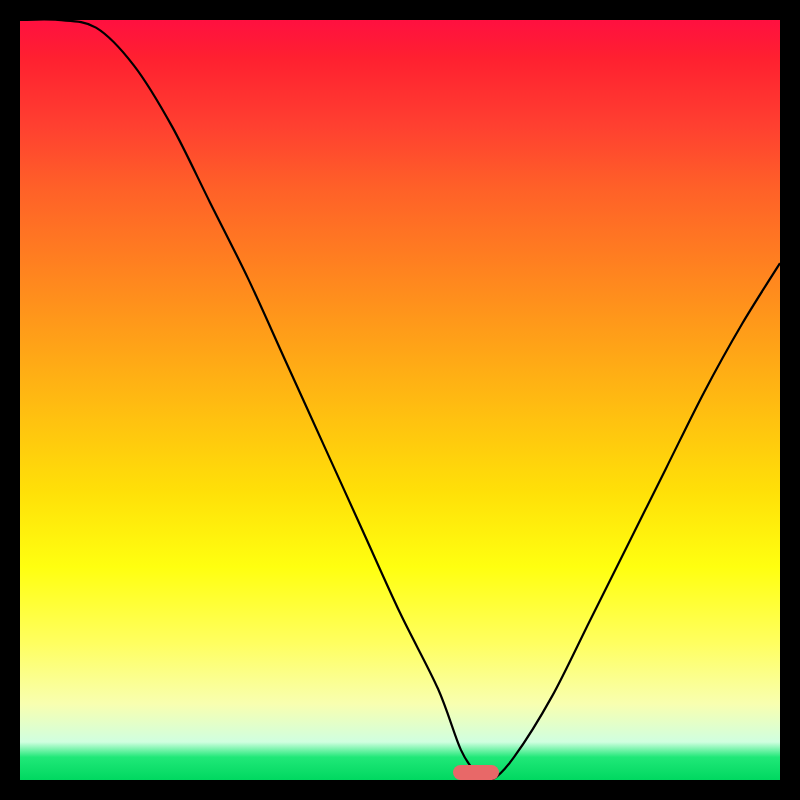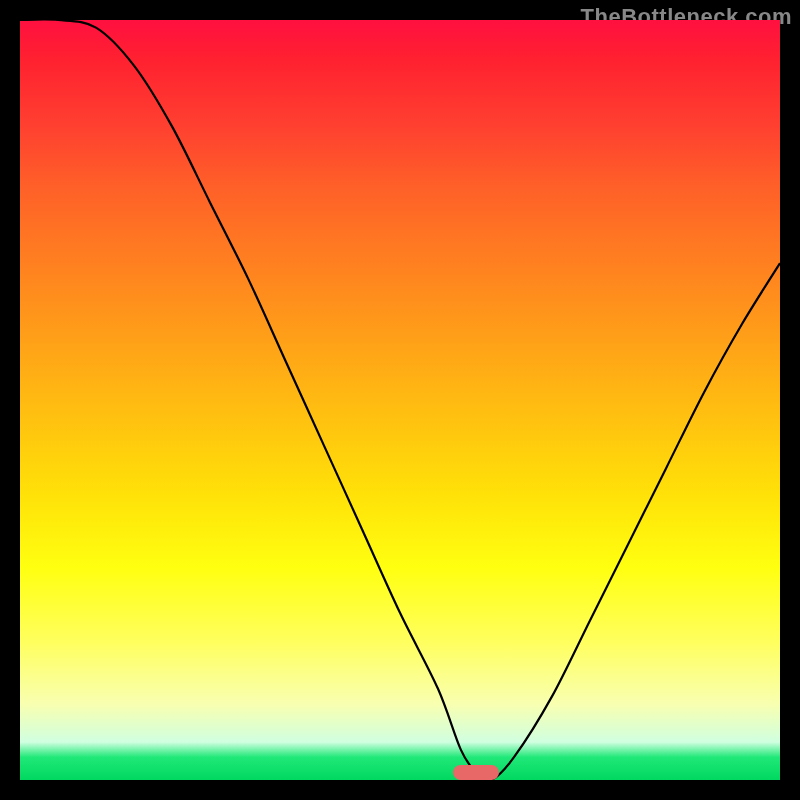--- a/index.html
+++ b/index.html
@@ -59,20 +59,19 @@
   .marker {
     position: absolute;
     background: #e86868;
     border-radius: 8px;
   }
 </style>
 </head>
 <body>
 
 <div class="chart-container">
-  <div class="watermark">TheBottleneck.com</div>
   <div class="plot-area">
     <svg class="curve" viewBox="0 0 760 760" preserveAspectRatio="none">
       <path id="curve-path" fill="none" stroke="#000" stroke-width="2.2" d="M 0 0 C 6.08 0 25.84 -1.2160000000000037 38 0 C 50.16 1.2160000000000037 63.84 0.3040000000000189 76 7.600000000000023 C 88.16 14.896000000000026 101.84 29.79200000000003 114 45.60000000000002 C 126.16 61.408000000000015 139.84 84.51199999999999 152 106.39999999999998 C 164.16 128.28799999999998 177.84 158.07999999999998 190 182.39999999999998 C 202.16 206.71999999999997 215.84 232.86399999999998 228 258.4 C 240.16 283.936 253.84 315.24799999999993 266 341.99999999999994 C 278.16 368.75199999999995 291.84 398.848 304 425.6 C 316.16 452.35200000000003 329.84 482.448 342 509.2 C 354.16 535.952 367.84 567.264 380 592.8 C 392.16 618.3359999999999 408.27200000000005 646.9119999999999 418.00000000000006 668.8 C 427.72800000000007 690.688 434.71999999999997 716.224 440.79999999999995 729.6 C 446.87999999999994 742.976 451.13599999999997 747.536 456 752.4 C 460.86400000000003 757.264 465.12 762.432 471.2 760 C 477.28 757.568 484.272 750.576 494 737.2 C 503.728 723.8240000000001 519.84 698.288 532 676.4 C 544.16 654.512 557.84 624.72 570 600.4 C 582.16 576.0799999999999 595.84 548.72 608 524.4 C 620.16 500.08 633.84 472.72 646 448.40000000000003 C 658.16 424.08000000000004 671.84 395.50399999999996 684 372.4 C 696.16 349.296 709.84 324.672 722 304 C 734.16 283.328 753.92 252.92799999999994 760 243.19999999999993"></path>
     </svg>
     <div id="marker" class="marker" style="left: 433.2px; top: 744.8px; width: 45.6px; height: 15.2px;"></div>
   </div>
 </div>
 
 </body></html>

